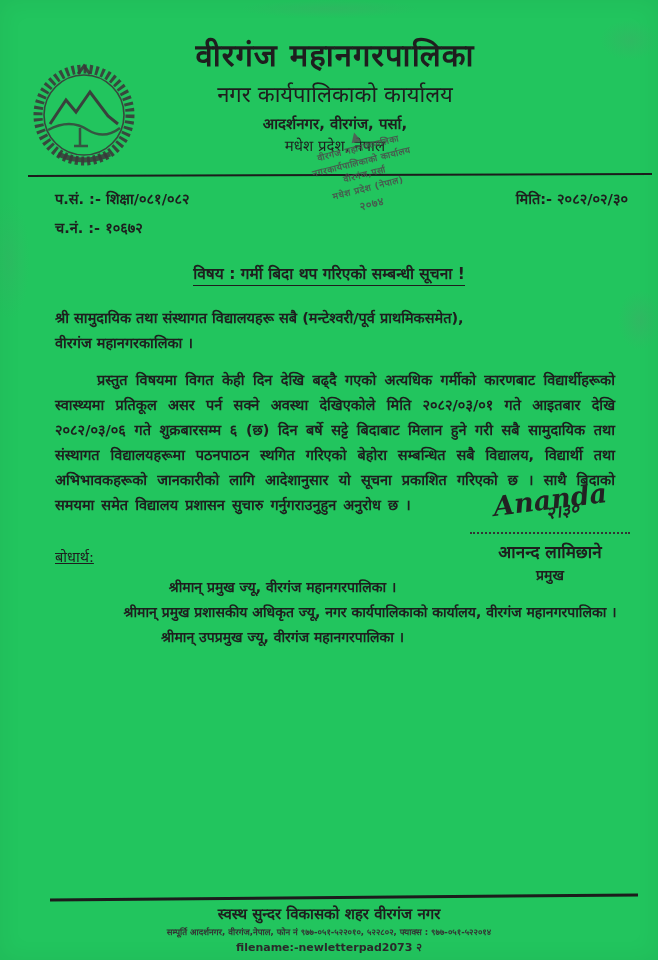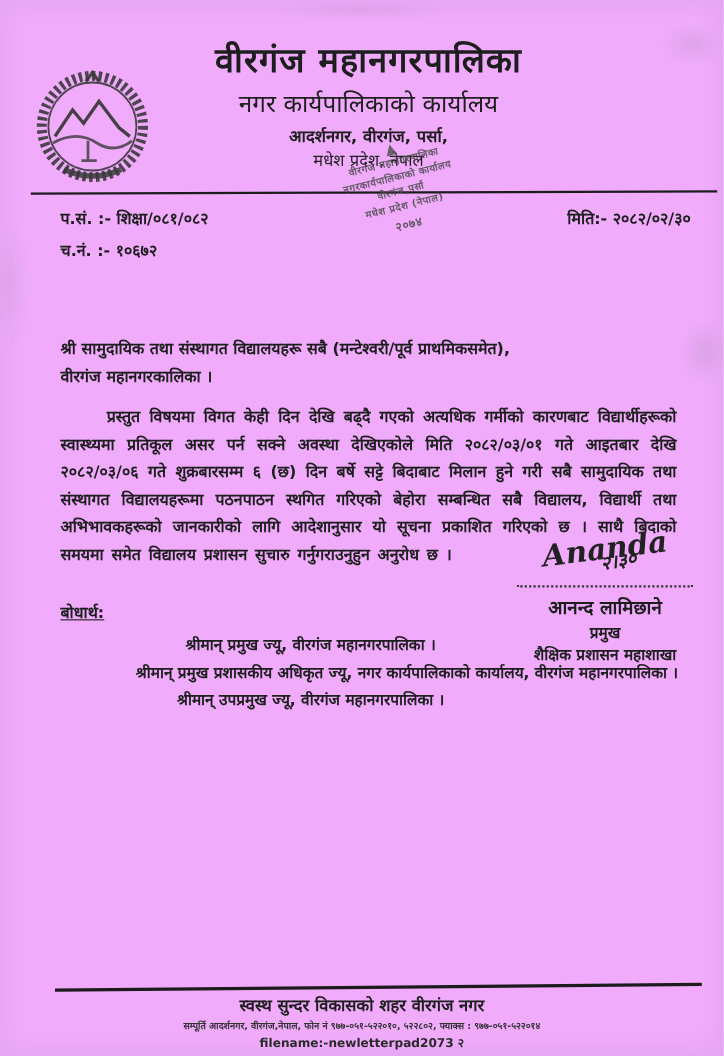--- a/index.html
+++ b/index.html
@@ -1,20 +1,20 @@
 <!DOCTYPE html>
 <html><head>
 <meta charset="utf-8">
 <style>
   html,body{margin:0;padding:0;background:#e8e8e6;}
   .page{
     position:relative;
     width:658px;height:960px;
     margin:0 auto;
-    background:#f0abfc;
+    background:#22c55e;
     overflow:hidden;
     font-family:"DejaVu Sans",sans-serif;
     color:#1e1e1e;
     box-shadow:inset 0 0 25px rgba(0,0,0,0.06);
   }
   
   .smudge{position:absolute;border-radius:50%;pointer-events:none;}
   .smudge.s1{left:600px;top:20px;width:60px;height:40px;background:radial-gradient(closest-side,rgba(120,120,120,.14),transparent);}
   .smudge.s2{left:618px;top:290px;width:44px;height:60px;background:radial-gradient(closest-side,rgba(120,120,120,.16),transparent);}
   .smudge.s3{left:-10px;top:200px;width:40px;height:120px;background:radial-gradient(closest-side,rgba(120,120,120,.10),transparent);}
@@ -63,21 +63,21 @@
   .sig-hand2{
     font-family:"DejaVu Serif",serif;font-style:italic;font-weight:bold;
     font-size:17px;transform:rotate(-10deg) translate(14px,-8px);color:#222;line-height:1;
   }
   .sig-dots{border-bottom:2px dotted #333;width:160px;margin:2px auto 6px auto;}
   .sig-name{font-size:17px;font-weight:bold;}
   .sig-title{font-size:14px;font-weight:bold;margin-top:2px;}
   .sig-dept{font-size:14px;font-weight:bold;margin-top:1px;}
 
   .cc-block{position:absolute;left:55px;top:546px;width:420px;}
-  .cc-heading{font-size:14.5px;font-weight:bold;text-decoration:underline;margin-bottom:12px;}
+  .cc-heading{font-size:14.5px;font-weight:normal;text-decoration:underline;margin-bottom:12px;}
   .cc-item{font-size:14px;font-weight:700;margin-left:35px;margin-bottom:7px;line-height:1.3;text-align:center;}
   .cc-item.wide{margin-left:35px;width:560px;}
 
   .rule-bottom{position:absolute;left:50px;top:896px;width:588px;height:3px;background:#1c1c1c;transform:rotate(-0.5deg);}
   .footer{position:absolute;left:0;top:903px;width:658px;text-align:center;}
   .slogan{font-size:15px;font-weight:bold;}
   .contact{font-size:8.5px;font-weight:bold;margin-top:3px;color:#333;}
   .filename{font-size:11px;font-weight:bold;margin-top:2px;color:#2a2a2a;}
 </style>
 </head>
@@ -119,35 +119,37 @@
 
   <div class="stamp">
     <div class="stamp-emblem">▲</div>
     <div class="st">वीरगंज महानगरपालिका</div>
     <div class="st">नगरकार्यपालिकाको कार्यालय</div>
     <div class="st">वीरगंज,पर्सा</div>
     <div class="st">मधेश प्रदेश (नेपाल)</div>
     <div class="st year">२०७४</div>
   </div>
 
+  <div class="subject">
+    <span>विषय : गर्मी बिदा थप गरिएको सम्बन्धी सूचना !</span>
+  </div>
 
   <div class="recipient">
     <div>श्री सामुदायिक तथा संस्थागत विद्यालयहरू सबै (मन्टेश्वरी/पूर्व प्राथमिकसमेत),</div>
     <div>वीरगंज महानगरकालिका ।</div>
   </div>
 
   <div class="body-par">प्रस्तुत विषयमा विगत केही दिन देखि बढ्दै गएको अत्यधिक गर्मीको कारणबाट विद्यार्थीहरूको स्वास्थ्यमा प्रतिकूल असर पर्न सक्ने अवस्था देखिएकोले मिति २०८२/०३/०१ गते आइतबार देखि २०८२/०३/०६ गते शुक्रबारसम्म ६ (छ) दिन बर्षे सट्टे बिदाबाट मिलान हुने गरी सबै सामुदायिक तथा संस्थागत विद्यालयहरूमा पठनपाठन स्थगित गरिएको बेहोरा सम्बन्धित सबै विद्यालय, विद्यार्थी तथा अभिभावकहरूको जानकारीको लागि आदेशानुसार यो सूचना प्रकाशित गरिएको छ । साथै बिदाको समयमा समेत विद्यालय प्रशासन सुचारु गर्नुगराउनुहुन अनुरोध छ ।</div>
 
   <div class="sig-block">
     <div class="sig-hand">Ananda</div>
     <div class="sig-hand2">२।३०</div>
     <div class="sig-dots"></div>
     <div class="sig-name">आनन्द लामिछाने</div>
     <div class="sig-title">प्रमुख</div>
-    <div class="sig-dept">शैक्षिक प्रशासन महाशाखा</div>
   </div>
 
   <div class="cc-block">
     <div class="cc-heading">बोधार्थ:</div>
     <div class="cc-item">श्रीमान् प्रमुख ज्यू, वीरगंज महानगरपालिका ।</div>
     <div class="cc-item wide">श्रीमान् प्रमुख प्रशासकीय अधिकृत ज्यू, नगर कार्यपालिकाको कार्यालय, वीरगंज महानगरपालिका ।</div>
     <div class="cc-item">श्रीमान् उपप्रमुख ज्यू, वीरगंज महानगरपालिका ।</div>
   </div>
 
   <div class="rule-bottom"></div>

